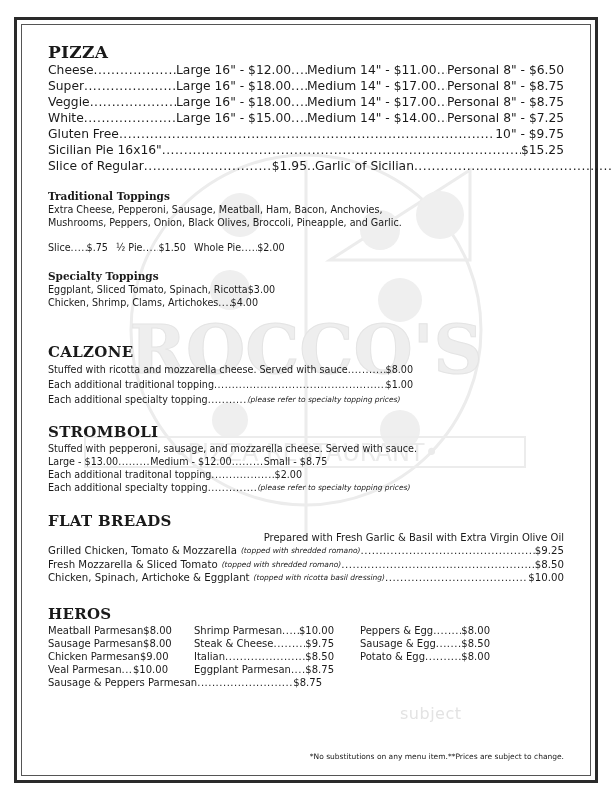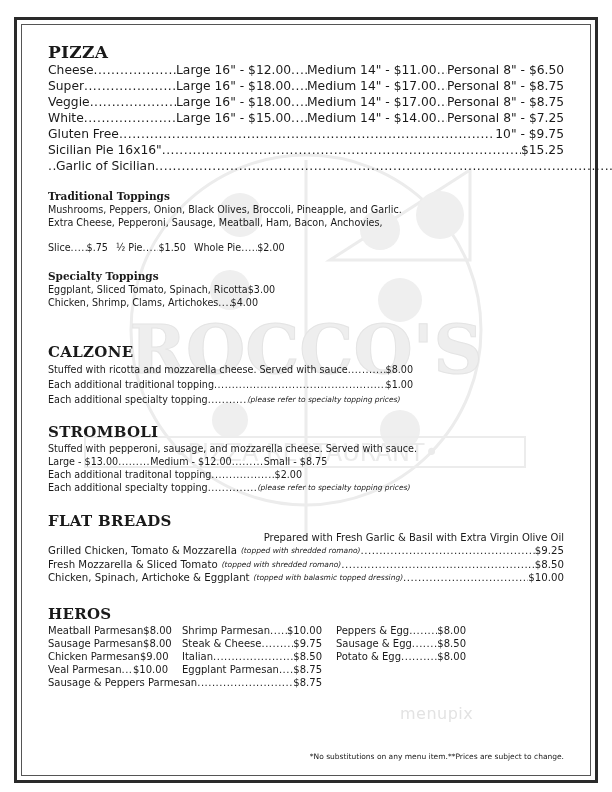--- a/index.html
+++ b/index.html
@@ -8,21 +8,21 @@
   .frame-inner { position: absolute; left: 4px; top: 4px; right: 4px; bottom: 4px; border: 1px solid #555; }
   .watermark { position: absolute; left: 0; top: 0; width: 612px; height: 792px; pointer-events: none; }
   .h1 { font-family: "DejaVu Serif", serif; font-weight: bold; font-size: 17px; letter-spacing: 0.3px; line-height: 19px; margin: 0; }
   .h2 { font-family: "DejaVu Serif", serif; font-weight: bold; font-size: 10.5px; line-height: 13px; margin: 0; }
   .dots { flex: 1; overflow: hidden; }
   .dots::after { content: "......................................................................................................................................................................................................................"; letter-spacing: 0.5px; }
   .small-row { display: flex; font-size: 9.6px; line-height: 13px; white-space: nowrap; }
   .para { font-size: 9.6px; line-height: 13px; margin: 0; }
   .italic { font-style: italic; font-size: 7.5px; }
   .fb-row { display: flex; font-size: 10.2px; line-height: 13.5px; white-space: nowrap; }
-  .hero-grid { display: grid; grid-template-columns: 120px 140px 130px; column-gap: 14px; font-size: 10px; line-height: 13px; }
+  .hero-grid { display: grid; grid-template-columns: 120px 140px 130px; column-gap: 26px; font-size: 10px; line-height: 13px; }
   .hero-cell { display: flex; white-space: nowrap; }
   .footer { position: absolute; left: 48px; right: 48px; top: 752px; display: flex; justify-content: flex-end; font-size: 7.5px; }
   .menupix { position: absolute; left: 400px; top: 704px; font-size: 16px; color: #e3e3e3; letter-spacing: 0.5px; }
 </style>
 </head>
 <body>
 
 <div class="frame-outer">
     <div class="frame-inner"></div>
   </div>
@@ -40,21 +40,21 @@
     <circle cx="440" cy="215" r="24"></circle>
     <circle cx="400" cy="300" r="22"></circle>
     <circle cx="230" cy="420" r="18"></circle>
     <circle cx="400" cy="430" r="20"></circle>
   </g>
   <text x="306" y="373" text-anchor="middle" font-family="DejaVu Serif, serif" font-weight="bold" font-size="68" fill="#eeeeee" stroke="#e4e4e4" stroke-width="1">ROCCO'S</text>
   <rect x="85" y="437" width="440" height="30" fill="none" stroke="#ececec" stroke-width="2"></rect>
   <text x="306" y="461" text-anchor="middle" font-family="DejaVu Sans, sans-serif" font-size="24" fill="#ebebeb">•PIZZA RESTAURANT•</text>
 </svg>
 
-<div class="menupix">menupix</div>
+<div class="menupix">subject</div>
 
 <div style="position:absolute;left:48px;top:40px;width:516px;" id="menu-body">
 <section>
       <div class="h1" style="margin-top: 3px;">PIZZA</div>
       <div class="pr">
         <span class="col1">
           <span>Cheese</span>
           <span class="dots" style=""></span>
         </span>
         <span class="col2">
@@ -124,31 +124,36 @@
         <span>Gluten Free</span>
         <span class="dots" style=""></span>
         <span>10" - $9.75</span>
       </div>
       <div class="pr">
         <span>Sicilian Pie  16x16"</span>
         <span class="dots" style=""></span>
         <span>$15.25</span>
       </div>
       <div class="pr">
+        <span style="display: flex; width: 259px;">
+          <span>Slice  of  Regular</span>
+          <span class="dots" style=""></span>
+          <span>$1.95</span>
+        </span>
         <span style="display: flex; flex: 1 1 0%;">
           <span class="dots" style="flex: 0 0 8px;"></span>
           <span>Garlic of Sicilian</span>
           <span class="dots" style=""></span>
         </span>
       </div>
     </section>
     <section style="margin-top: 16px;">
       <div class="h2">Traditional Toppings</div>
+      <div class="para">Extra Cheese, Pepperoni, Sausage, Meatball, Ham, Bacon, Anchovies,</div>
       <div class="para">Mushrooms, Peppers, Onion, Black Olives, Broccoli, Pineapple, and Garlic.</div>
-      <div class="para">Extra Cheese, Pepperoni, Sausage, Meatball, Ham, Bacon, Anchovies,</div>
       <div class="para" style="margin-top: 12px; display: flex; gap: 8px;">
         <span style="display: flex;">
           <span>Slice</span>
           <span class="dots" style="flex: 0 0 16px;"></span>
           <span>$.75</span>
         </span>
         <span style="display: flex;">
           <span>½ Pie</span>
           <span class="dots" style="flex: 0 0 16px;"></span>
           <span>$1.50</span>
@@ -225,21 +230,21 @@
       <div class="fb-row">
         <span>Fresh Mozzarella &amp; Sliced Tomato</span>
         <span style="width: 4px;"></span>
         <span class="italic" style="align-self: center;">(topped with shredded romano)</span>
         <span class="dots" style=""></span>
         <span>$8.50</span>
       </div>
       <div class="fb-row">
         <span>Chicken, Spinach, Artichoke &amp; Eggplant</span>
         <span style="width: 4px;"></span>
-        <span class="italic" style="align-self: center;">(topped with balasmic topped dressing)</span>
+        <span class="italic" style="align-self: center;">(topped with ricotta basil dressing)</span>
         <span class="dots" style=""></span>
         <span>$10.00</span>
       </div>
     </section>
     <section style="margin-top: 20px;">
       <div class="h1" style="font-size: 15px;">HEROS</div>
       <div class="hero-grid">
         <div class="hero-cell">
           <span>Meatball Parmesan</span>
           <span class="dots" style=""></span>

